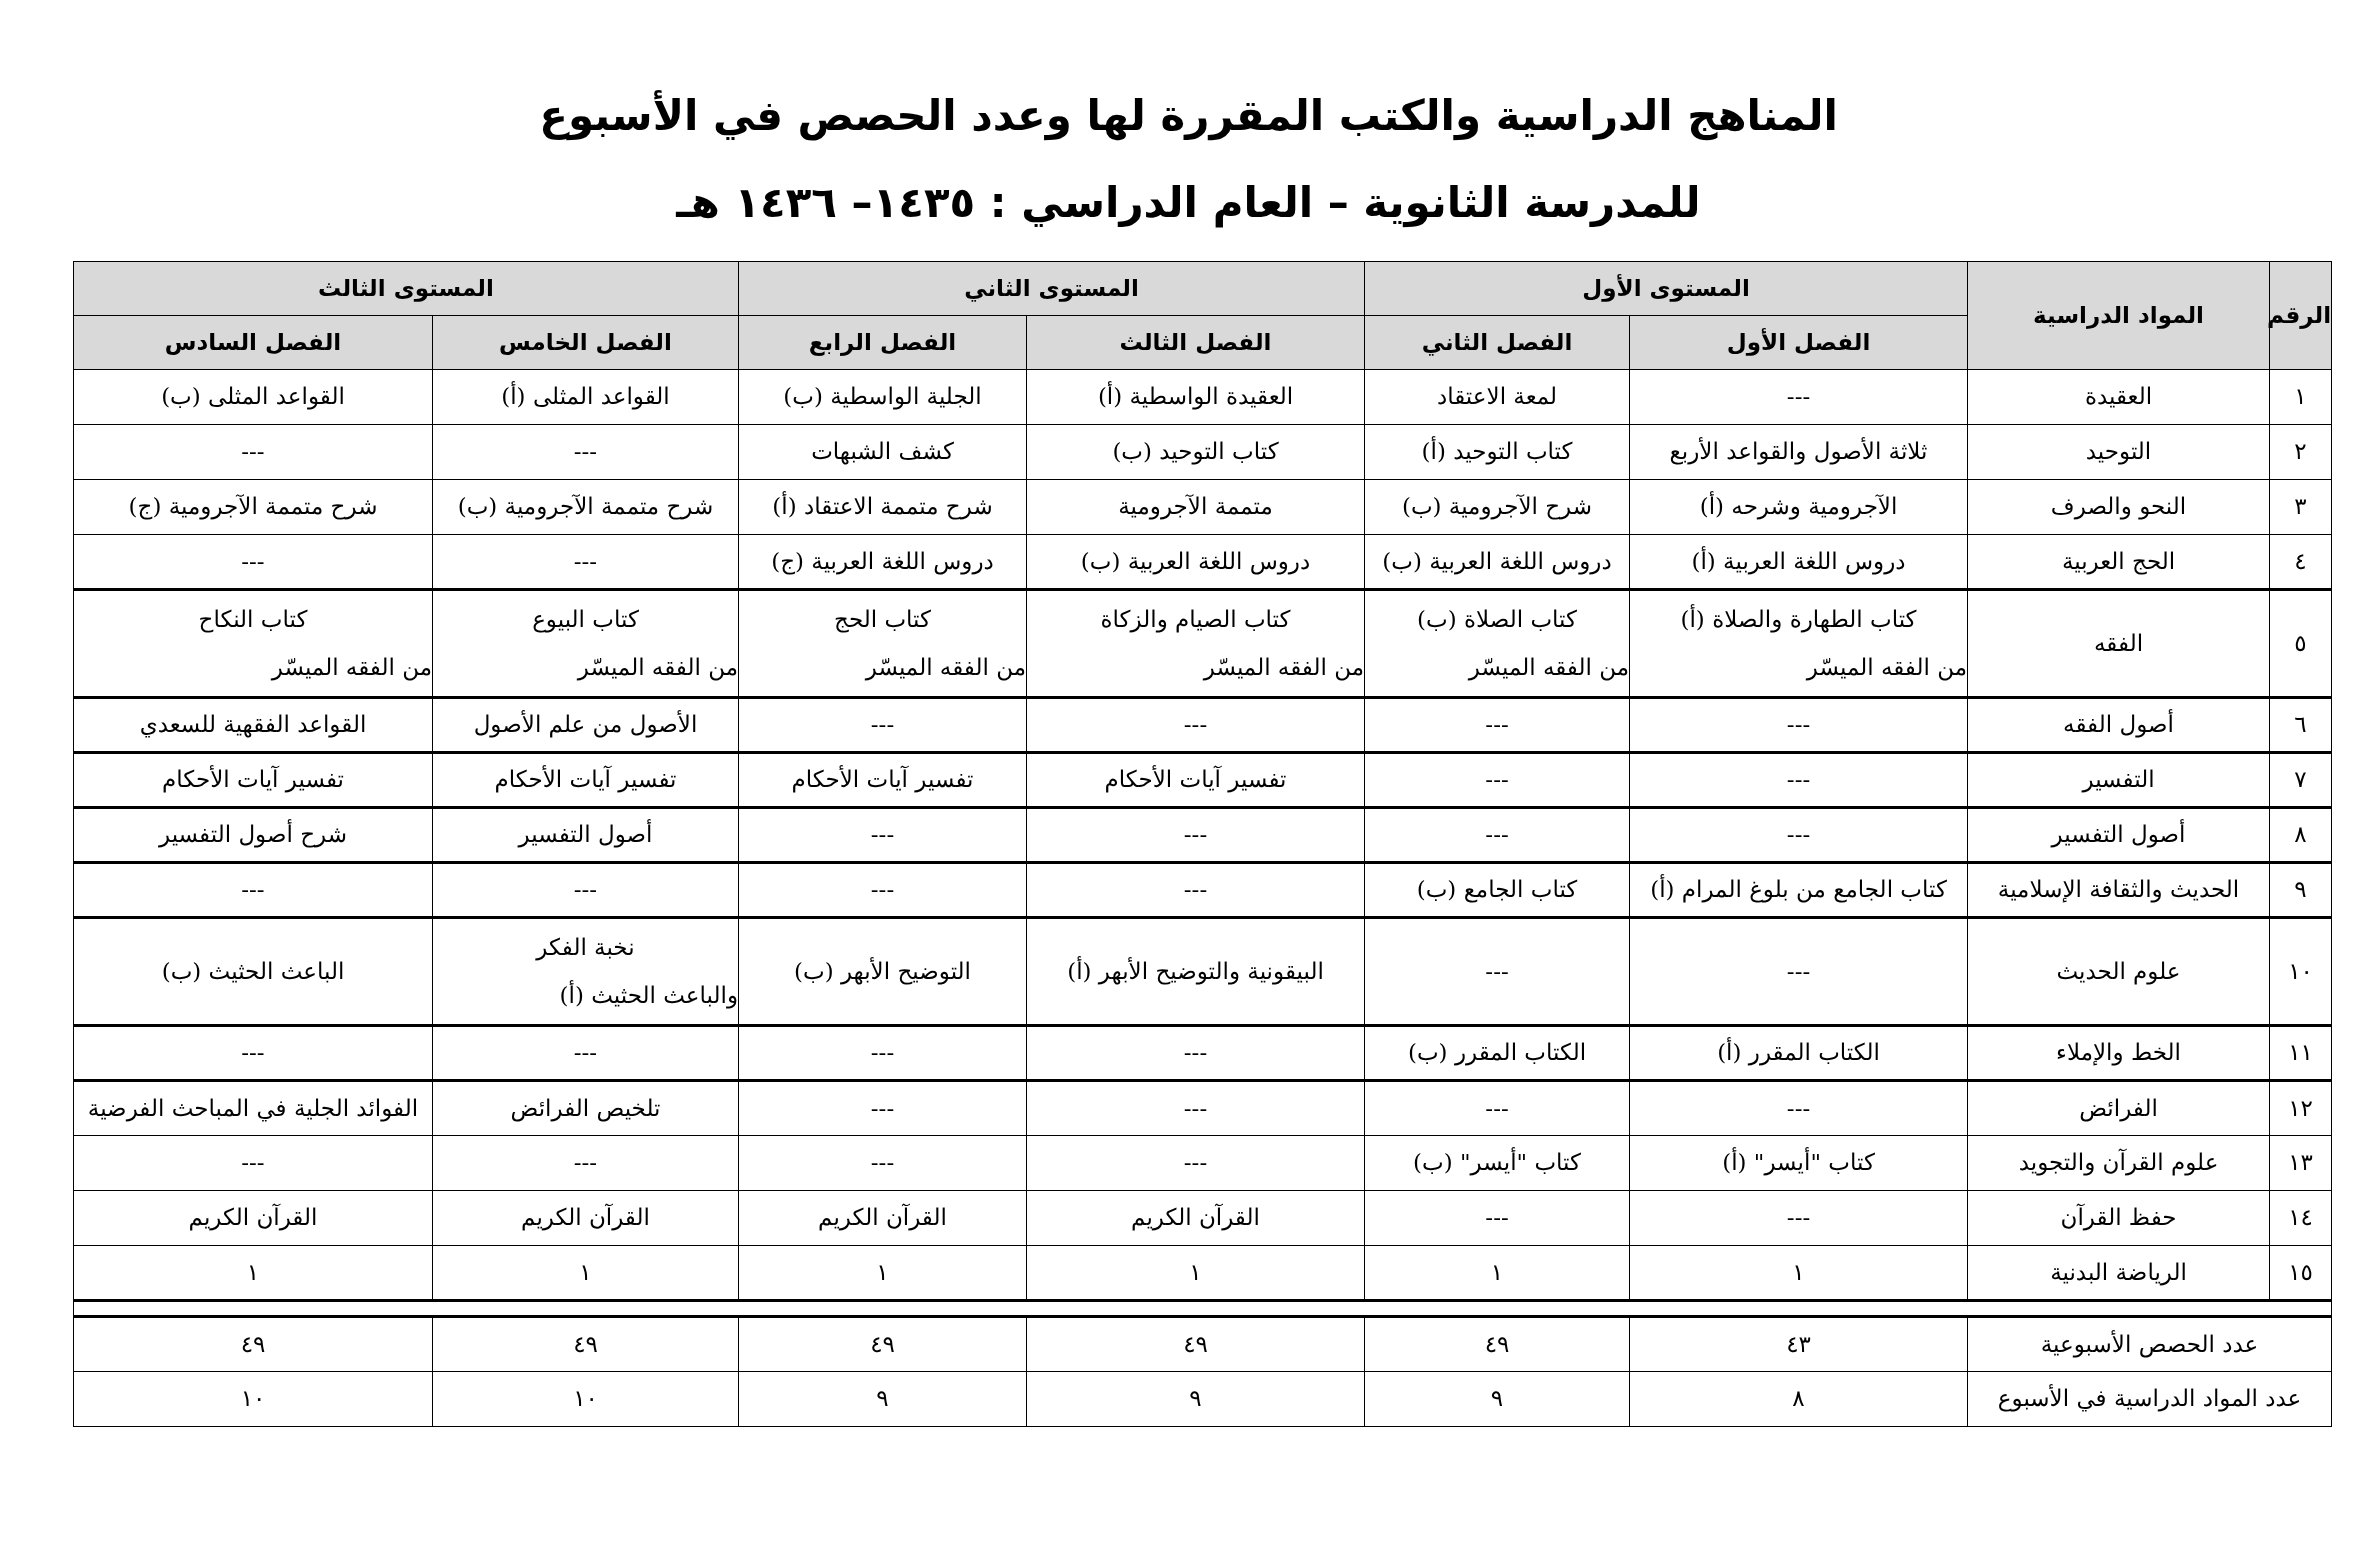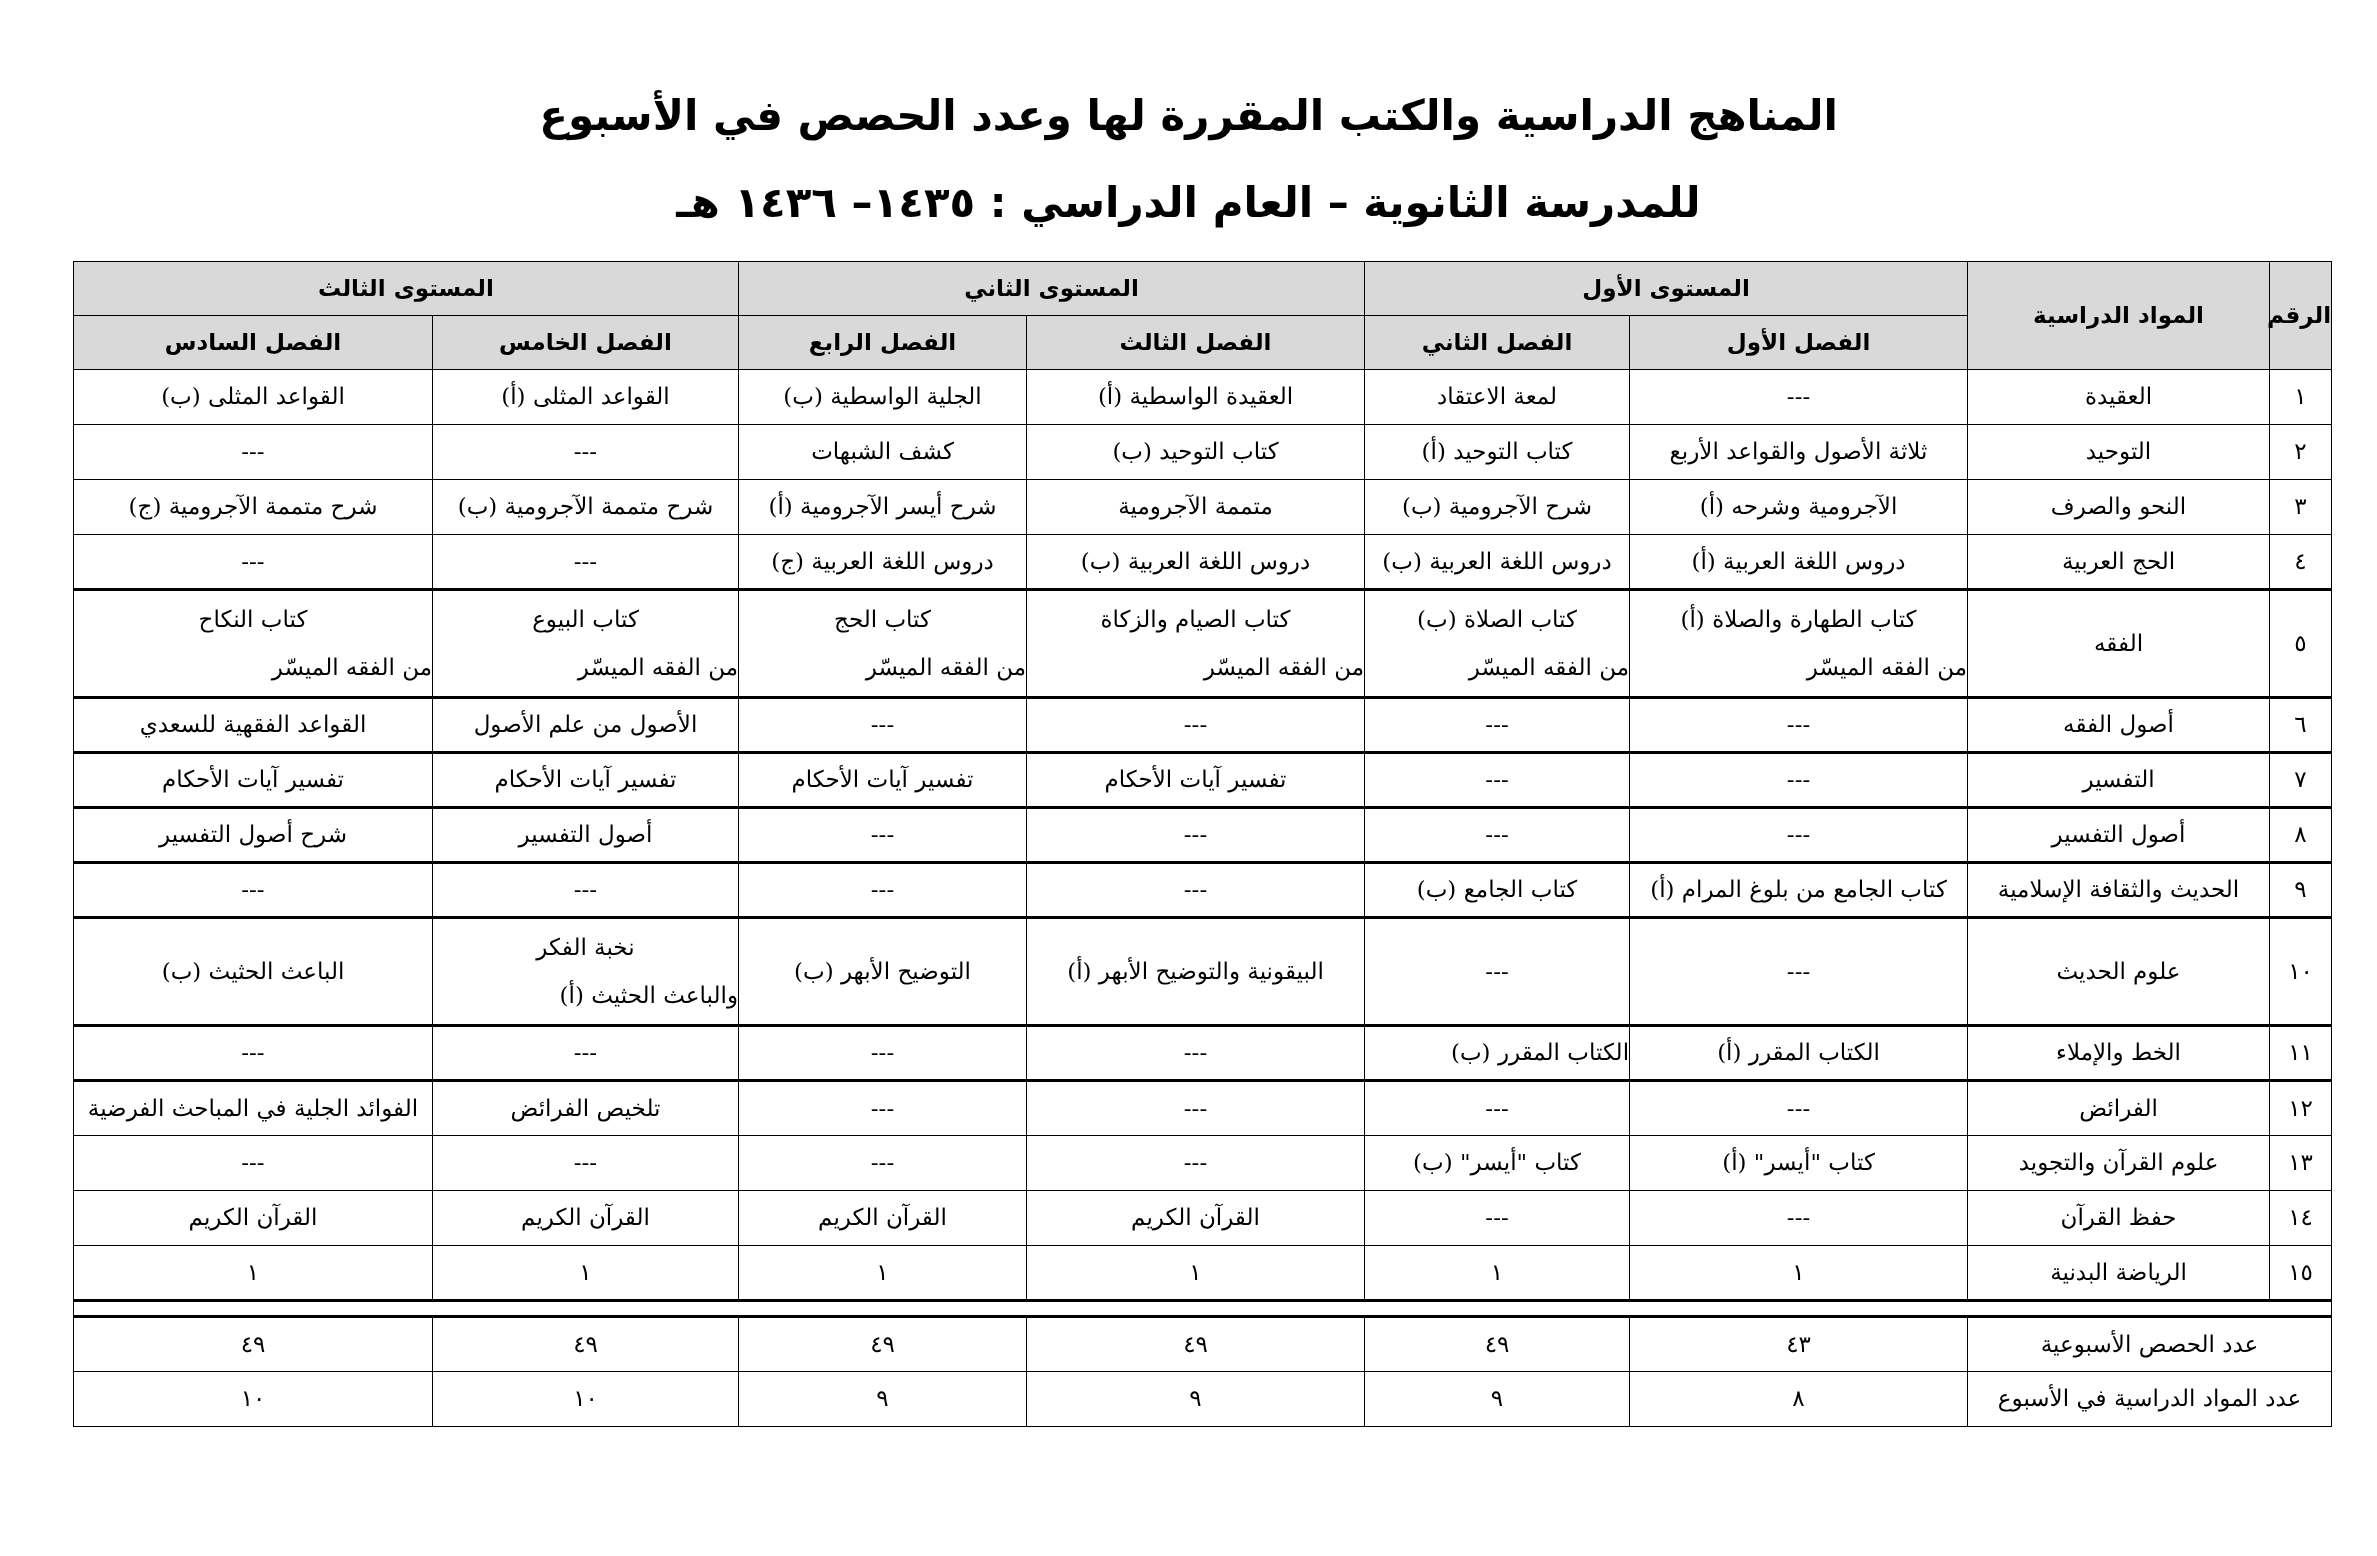--- a/index.html
+++ b/index.html
@@ -106,21 +106,21 @@
         <td>
           <span class="l1" style="display: block;">الآجرومية وشرحه (أ)</span>
         </td>
         <td>
           <span class="l1" style="display: block;">شرح الآجرومية (ب)</span>
         </td>
         <td>
           <span class="l1" style="display: block;">متممة الآجرومية</span>
         </td>
         <td>
-          <span class="l1" style="display: block;">شرح أيسر الآجرومية (أ)</span>
+          <span class="l1" style="display: block;">شرح متممة الاعتقاد (أ)</span>
         </td>
         <td>
           <span class="l1" style="display: block;">شرح متممة الآجرومية (ب)</span>
         </td>
         <td>
           <span class="l1" style="display: block;">شرح متممة الآجرومية (ج)</span>
         </td>
       </tr>
       <tr class="r">
         <td class="num">٤</td>
@@ -283,21 +283,21 @@
           <span class="l1" style="display: block;">الباعث الحثيث (ب)</span>
         </td>
       </tr>
       <tr class="r thickTop">
         <td class="num">١١</td>
         <td class="subj">الخط والإملاء</td>
         <td>
           <span class="l1" style="display: block;">الكتاب المقرر (أ)</span>
         </td>
         <td>
-          <span class="l1" style="display: block; text-align: right;">الكتاب المقرر (ب)</span>
+          <span class="l1" style="display: block;">الكتاب المقرر (ب)</span>
         </td>
         <td>
           <span class="l1" style="display: block;">---</span>
         </td>
         <td>
           <span class="l1" style="display: block;">---</span>
         </td>
         <td>
           <span class="l1" style="display: block;">---</span>
         </td>

